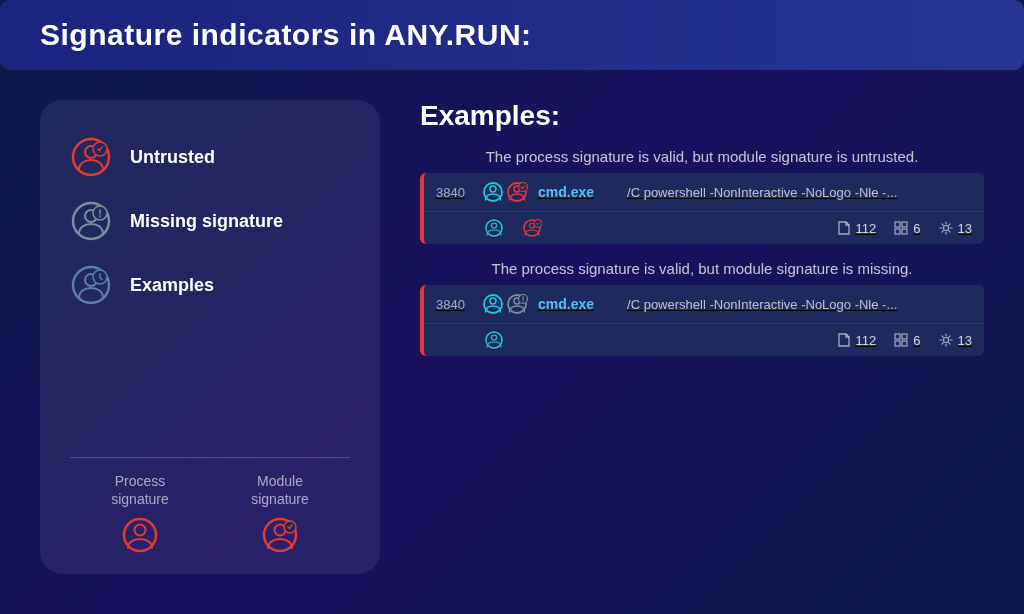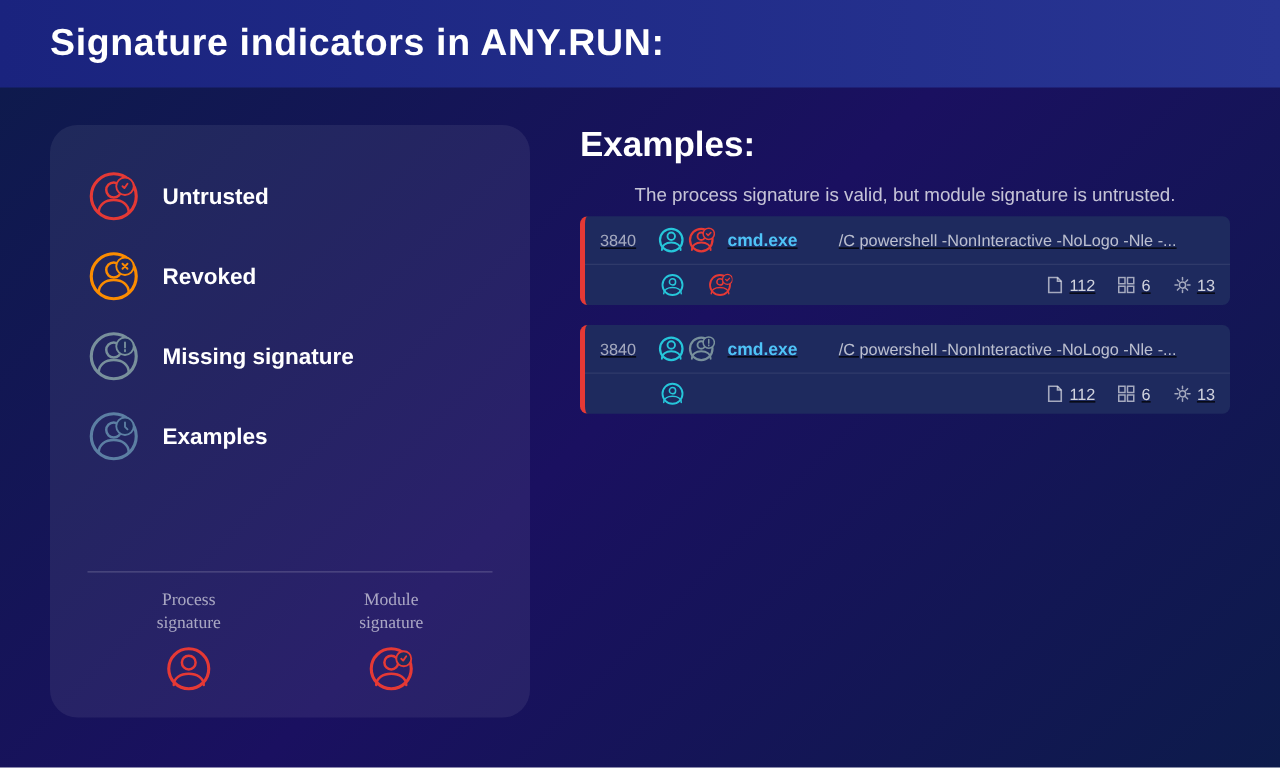--- a/index.html
+++ b/index.html
@@ -11,20 +11,21 @@
       overflow: hidden;
       position: relative;
     }
 
     
     .header {
       background: linear-gradient(90deg, #1a237e 0%, #283593 100%);
       padding: 18px 40px;
       display: flex;
       justify-content: space-between;
+      border-radius: 10px;
     }
     .header-title {
       color: #ffffff;
       font-size: 30px;
       font-weight: 900;
       letter-spacing: 0.5px;
     }
     .logo {
       display: flex;
       align-items: center;
@@ -62,21 +63,21 @@
       padding: 30px 40px;
       gap: 40px;
       height: calc(614px - 80px);
     }
 
     
     .left-panel {
       background: rgba(255,255,255,0.07);
       border-radius: 22px;
       padding: 30px 30px 20px 30px;
-      width: 384px;
+      width: 340px;
       flex-shrink: 0;
       display: flex;
       flex-direction: column;
     }
 
     .indicator-list {
       list-style: none;
       display: flex;
       flex-direction: column;
       gap: 10px;
@@ -109,21 +110,20 @@
       border: none;
       border-top: 1px solid rgba(255,255,255,0.2);
       margin: 18px 0 14px 0;
     }
 
     
     .sig-labels {
       display: flex;
       justify-content: space-around;
       align-items: flex-start;
-      font-family: Liberation Serif, serif;
     }
     .sig-label-item {
       display: flex;
       flex-direction: column;
       align-items: center;
       gap: 8px;
       width: 90px;
     }
     .sig-label-text {
       color: rgba(255,255,255,0.6);
@@ -223,30 +223,20 @@
         <svg class="sig-icon" viewBox="0 0 42 42" fill="none" xmlns="http://www.w3.org/2000/svg">
           <circle cx="21" cy="21" r="18" stroke="#e53935" stroke-width="2.5" fill="none"></circle>
           <circle cx="21" cy="16" r="6" stroke="#e53935" stroke-width="2" fill="none"></circle>
           <path d="M9 34c0-6.627 5.373-10 12-10s12 3.373 12 10" stroke="#e53935" stroke-width="2" fill="none" stroke-linecap="round"></path>
           <circle cx="30" cy="13" r="7" fill="#1e2a5e" stroke="#e53935" stroke-width="1.5"></circle>
           <path d="M28 13l1.5 1.5L32 11" stroke="#e53935" stroke-width="1.5" stroke-linecap="round" stroke-linejoin="round"></path>
         </svg>
         <span class="indicator-label">Untrusted</span>
       </li>
 
-      <li class="indicator-item">
-        <svg class="sig-icon" viewBox="0 0 42 42" fill="none">
-          <circle cx="21" cy="21" r="18" stroke="#fb8c00" stroke-width="2.5" fill="none"></circle>
-          <circle cx="21" cy="16" r="6" stroke="#fb8c00" stroke-width="2" fill="none"></circle>
-          <path d="M9 34c0-6.627 5.373-10 12-10s12 3.373 12 10" stroke="#fb8c00" stroke-width="2" fill="none" stroke-linecap="round"></path>
-          <circle cx="30" cy="13" r="7" fill="#1e2a5e" stroke="#fb8c00" stroke-width="1.5"></circle>
-          <path d="M28 11l4 4M32 11l-4 4" stroke="#fb8c00" stroke-width="1.5" stroke-linecap="round"></path>
-        </svg>
-        <span class="indicator-label">Revoked</span>
-      </li>
 
       <li class="indicator-item active">
         <svg class="sig-icon" viewBox="0 0 42 42" fill="none">
           <circle cx="21" cy="21" r="18" stroke="#78909c" stroke-width="2.5" fill="none"></circle>
           <circle cx="21" cy="16" r="6" stroke="#78909c" stroke-width="2" fill="none"></circle>
           <path d="M9 34c0-6.627 5.373-10 12-10s12 3.373 12 10" stroke="#78909c" stroke-width="2" fill="none" stroke-linecap="round"></path>
           <circle cx="30" cy="13" r="7" fill="#1e2a5e" stroke="#78909c" stroke-width="1.5"></circle>
           <path d="M30 10v4M30 16v1" stroke="#78909c" stroke-width="1.5" stroke-linecap="round"></path>
         </svg>
         <span class="indicator-label">Missing signature</span>
@@ -356,20 +346,21 @@
               <circle cx="7" cy="7" r="2.5" stroke="rgba(255,255,255,0.6)" stroke-width="1.2" fill="none"></circle>
               <path d="M7 1v2M7 11v2M1 7h2M11 7h2M2.93 2.93l1.41 1.41M9.66 9.66l1.41 1.41M2.93 11.07l1.41-1.41M9.66 4.34l1.41-1.41" stroke="rgba(255,255,255,0.6)" stroke-width="1.2" stroke-linecap="round"></path>
             </svg>
             <span>13</span>
           </div>
         </div>
       </div>
     </div>
 
     <div class="example-block">
+      <span class="example-desc">The process signature is valid, but module signature is missing.</span>
       <div class="process-card">
         <div class="process-row-top">
           <span class="process-id">3840</span>
           <div class="process-icons-pair">
             <svg width="22" height="22" viewBox="0 0 22 22" fill="none">
               <circle cx="11" cy="11" r="9" stroke="#26c6da" stroke-width="1.8" fill="none"></circle>
               <circle cx="11" cy="8" r="3" stroke="#26c6da" stroke-width="1.5" fill="none"></circle>
               <path d="M3.5 19c0-3.866 3.134-6 7.5-6s7.5 2.134 7.5 6" stroke="#26c6da" stroke-width="1.5" fill="none" stroke-linecap="round"></path>
             </svg>
             <svg width="22" height="22" viewBox="0 0 22 22" fill="none">

